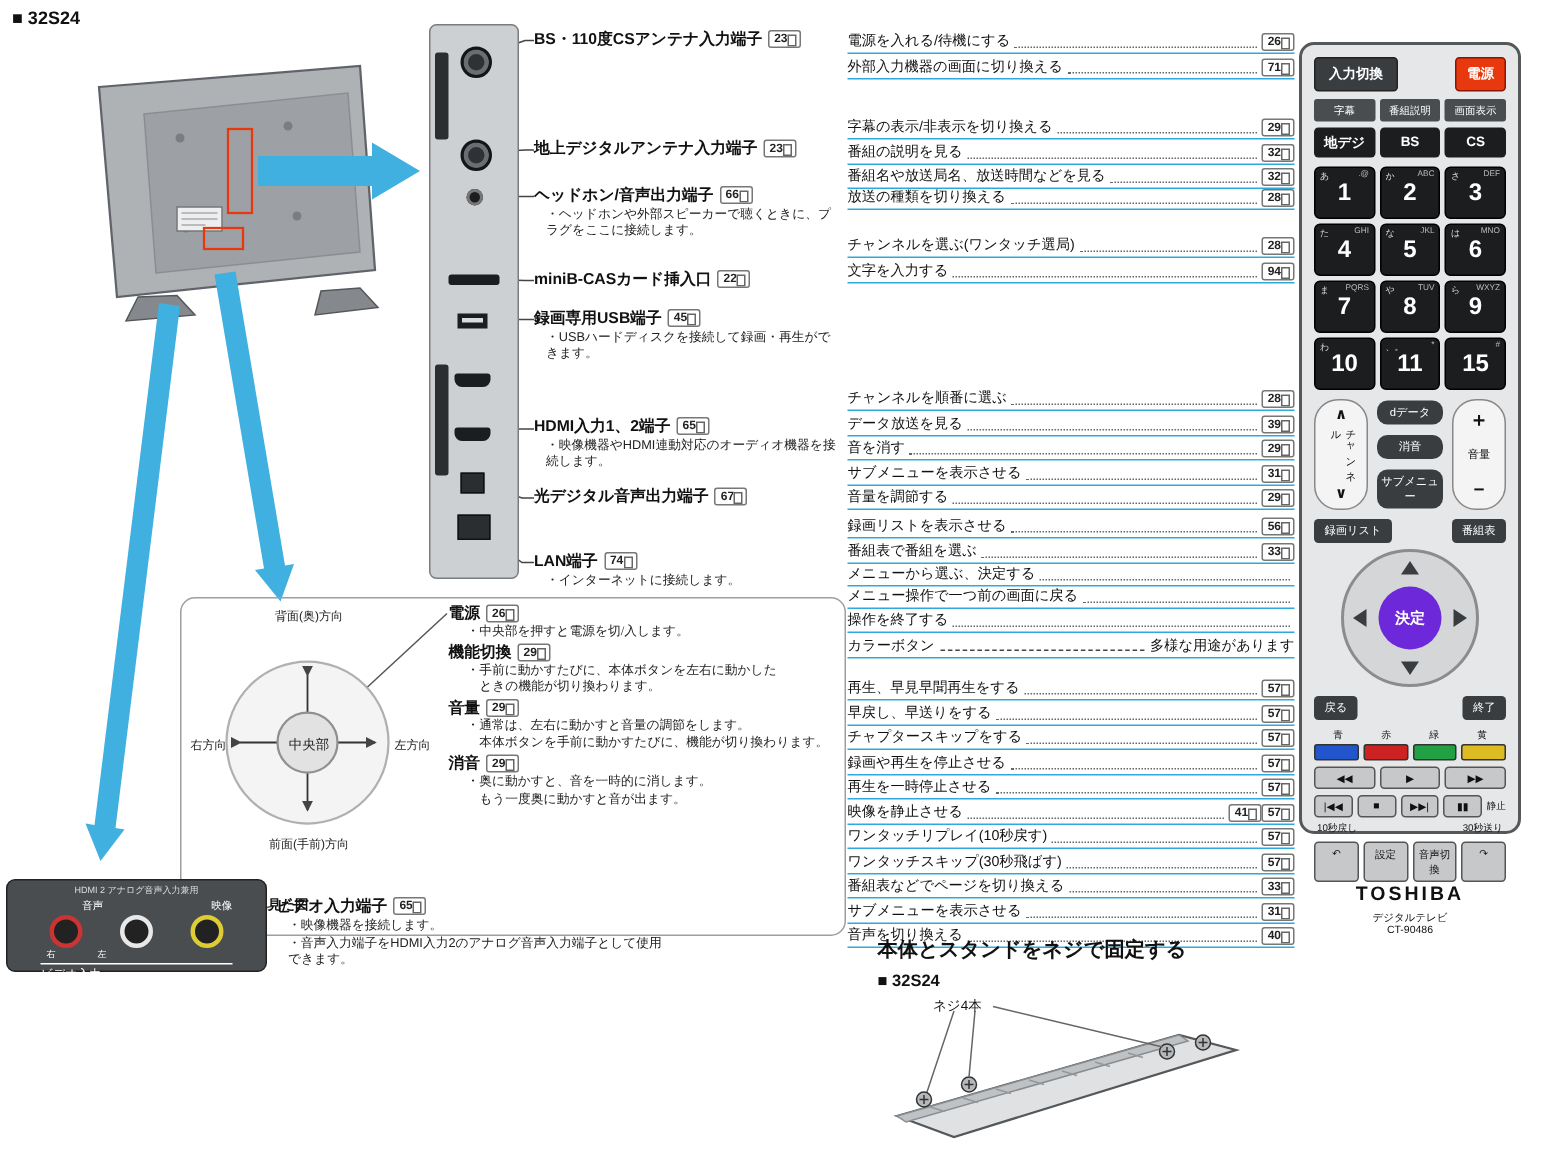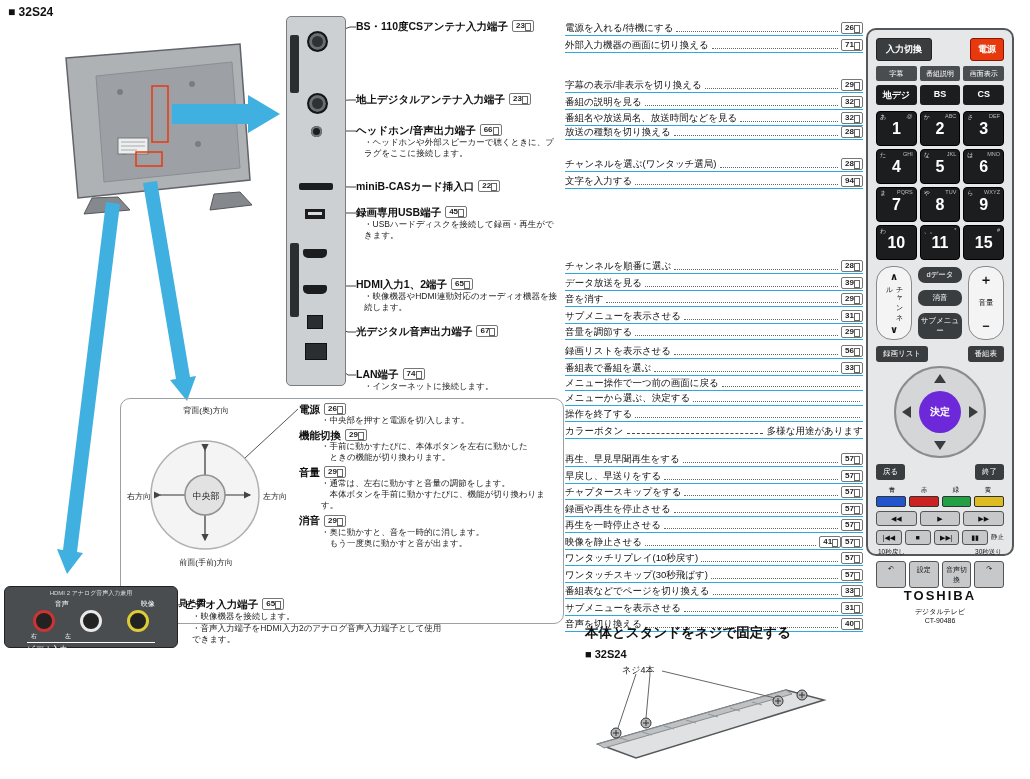--- a/index.html
+++ b/index.html
@@ -48,21 +48,21 @@
   .mbox .clabel{position:absolute;font-size:8px;color:#222;}
   .c-top{left:15px;top:6px;width:140px;text-align:center;}
   .c-left{left:2px;top:92px;width:28px;text-align:right;}
   .c-right{left:142px;top:92px;width:40px;}
   .c-bottom{left:15px;top:158px;width:140px;text-align:center;}
   .c-center{position:absolute;left:60px;top:91px;width:50px;text-align:center;font-size:9px;color:#222;}
   .c-caption{position:absolute;left:12px;top:198px;font-size:9px;font-weight:bold;}
   .mb-block{position:absolute;left:178px;top:4px;width:258px;}
   .mb-title{font-size:11px;font-weight:bold;margin-bottom:4px;}
   .mb-item{margin-bottom:3px;}
-  .mnote{font-size:8.5px;line-height:1.3;margin-left:22px;color:#222;font-family:Liberation Serif, serif;}
+  .mnote{font-size:8.5px;line-height:1.3;margin-left:12px;color:#222;font-family:Liberation Serif, serif;}
 
   
   .vpanel{position:absolute;left:4px;top:586px;width:172px;height:60px;background:#4a4d50;
           border:1px solid #222;border-radius:6px;color:#fff;z-index:2;}
   .vp-top{font-size:6px;text-align:center;color:#ddd;margin-top:2px;}
   .vp-labels{display:flex;font-size:7px;margin-top:1px;}
   .vp-labels .aud{width:66%;text-align:center;}
   .vp-labels .vid{width:34%;text-align:center;}
   .vp-jacks{display:flex;justify-content:space-around;padding:0 16px;margin-top:1px;}
   .jack{width:16px;height:16px;border-radius:50%;background:#222;border:3px solid;}
@@ -364,25 +364,25 @@
         <span class="ftext">録画リストを表示させる</span>
         <span class="leader"></span>
         <span class="badge">56</span>
       </div>
       <div class="frow">
         <span class="ftext">番組表で番組を選ぶ</span>
         <span class="leader"></span>
         <span class="badge">33</span>
       </div>
       <div class="frow">
+        <span class="ftext">メニューから選ぶ、決定する</span>
+        <span class="leader"></span>
+      </div>
+      <div class="frow">
         <span class="ftext">メニュー操作で一つ前の画面に戻る</span>
-        <span class="leader"></span>
-      </div>
-      <div class="frow">
-        <span class="ftext">メニューから選ぶ、決定する</span>
         <span class="leader"></span>
       </div>
       <div class="frow">
         <span class="ftext">操作を終了する</span>
         <span class="leader"></span>
       </div>
     </div>
   <div class="fgroup gc">
     <div class="frow">
         <span class="ftext">カラーボタン</span>

